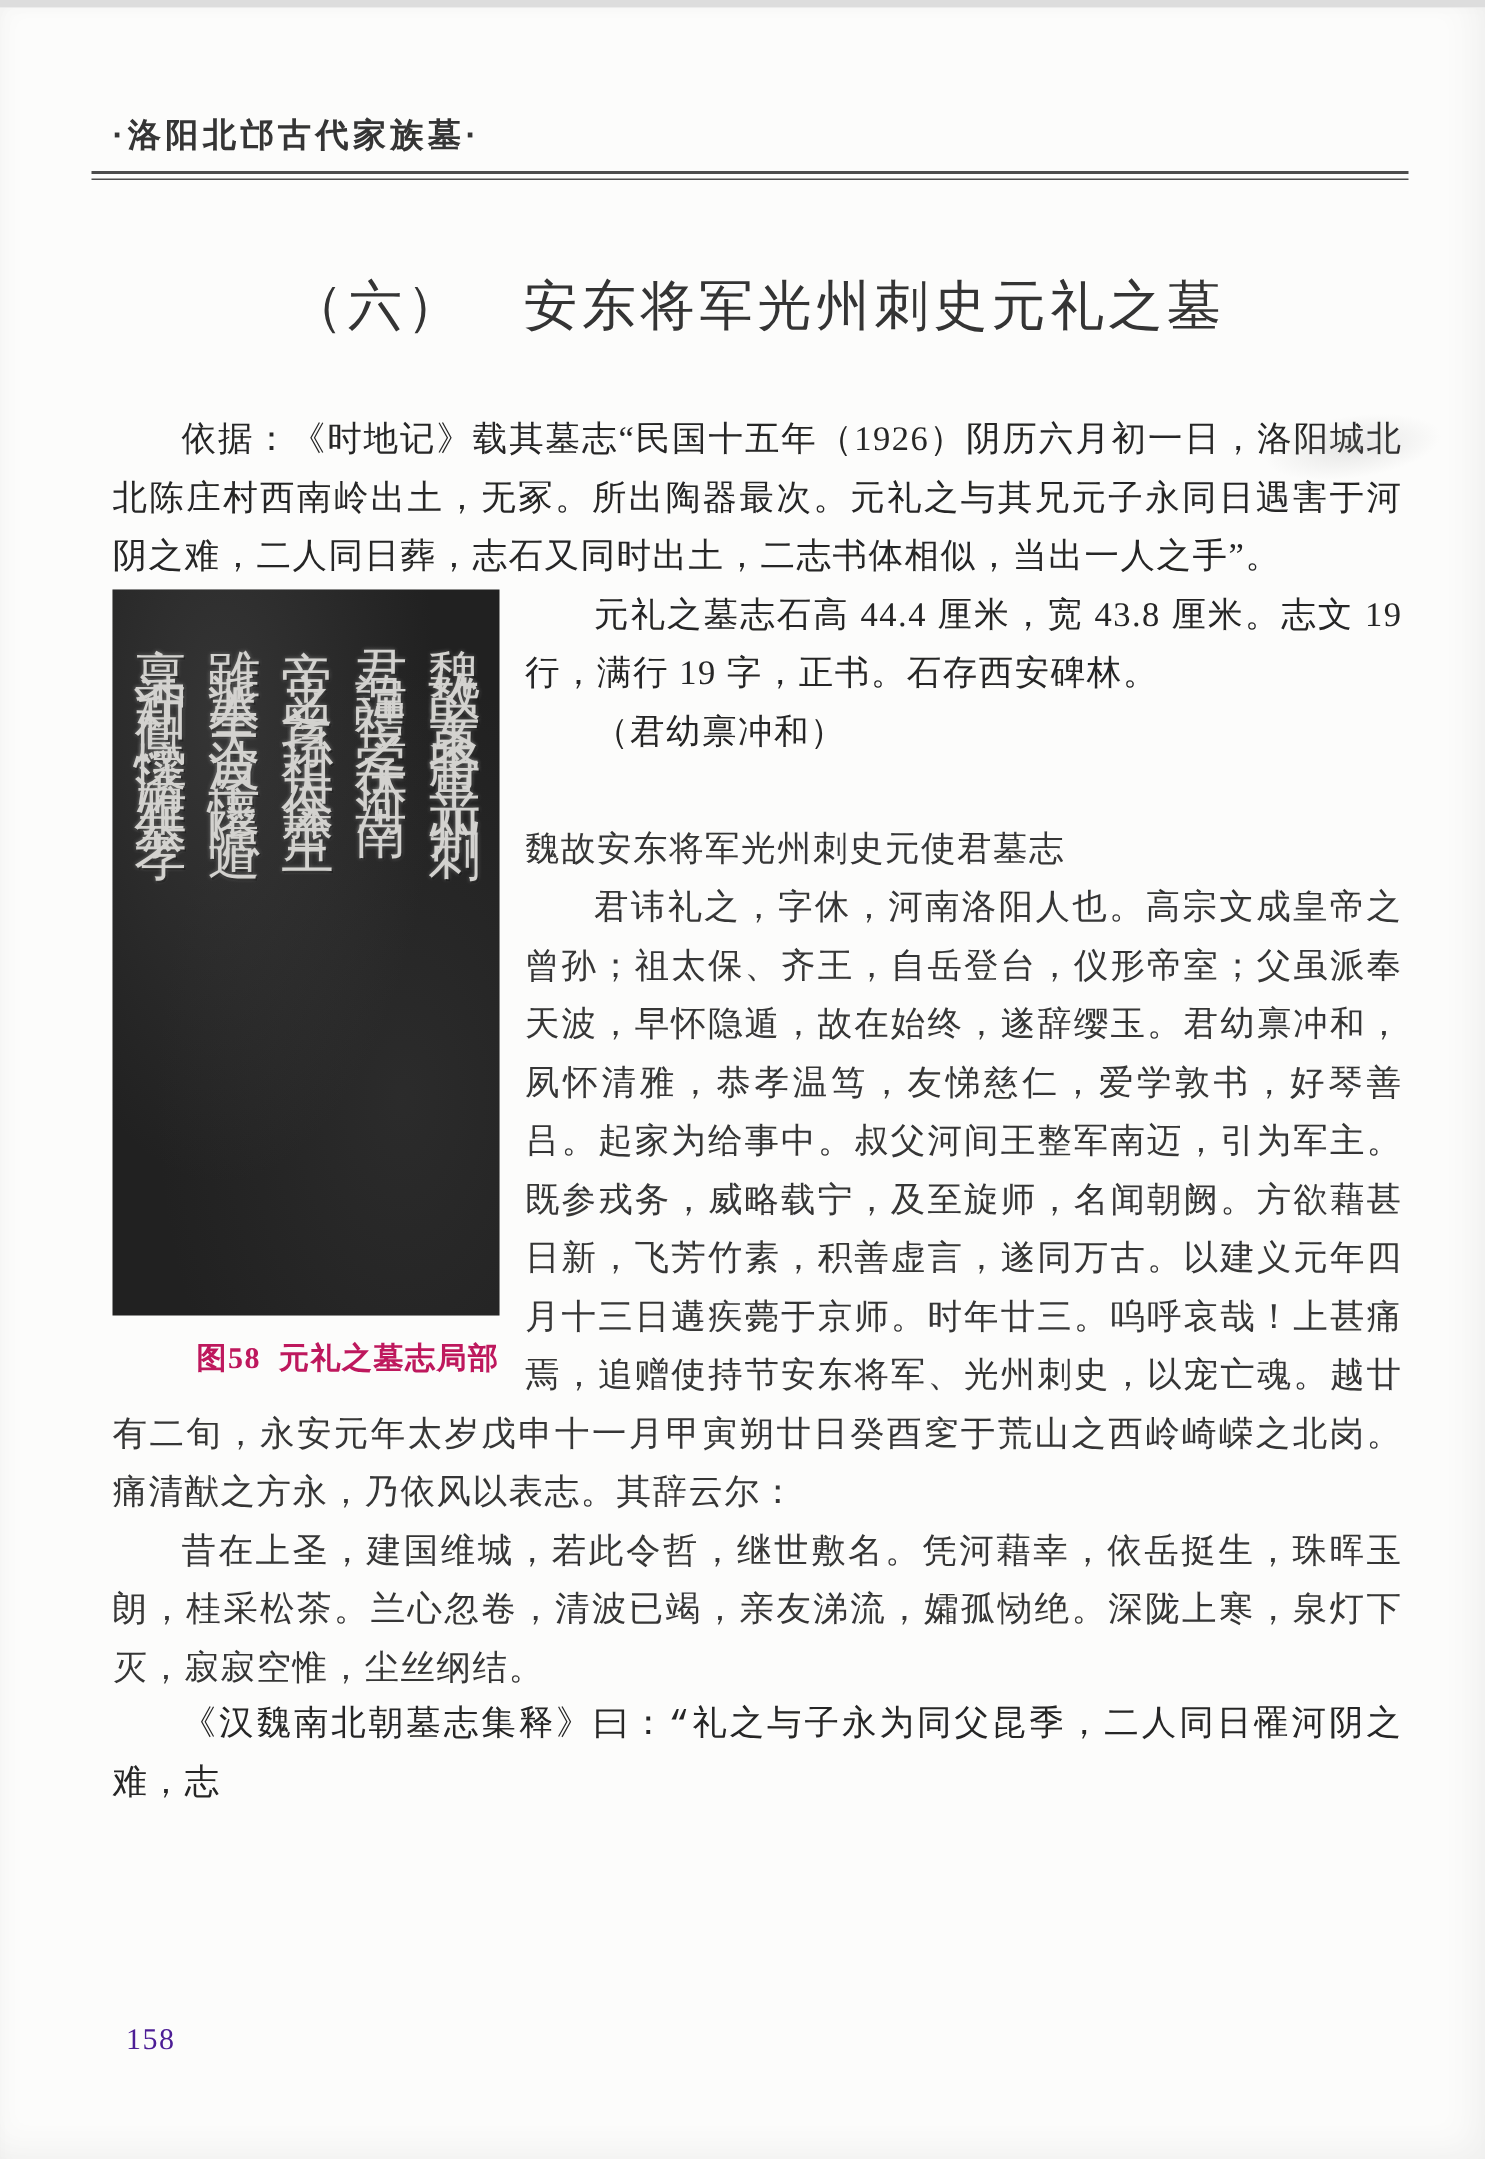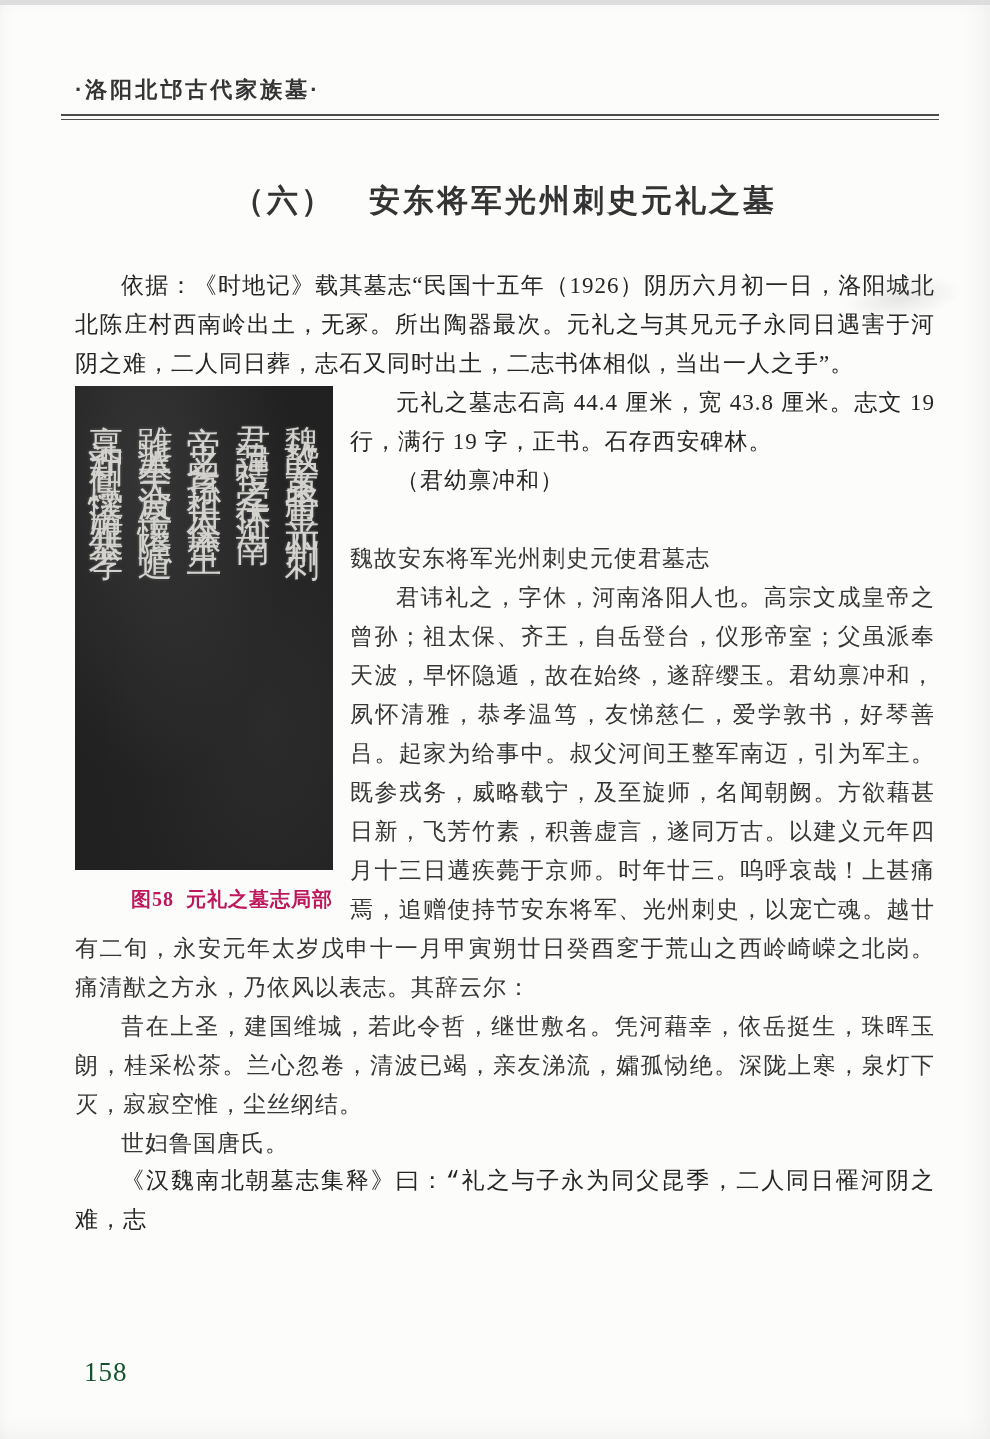--- a/index.html
+++ b/index.html
@@ -30,21 +30,21 @@
     font-weight:bold; font-size:22px; letter-spacing:3px; color:#353535;
   }
   .rule {
     margin:9px -4px 0 -14px; height:3px;
     border-top:2px solid #4c4c4c; border-bottom:1px solid #4c4c4c;
   }
 
   h1.page-title {
     margin:60px 0 0 0; text-align:center;
     font-family:"Liberation Sans", sans-serif;
-    font-weight:bold; font-size:31px; letter-spacing:3px; color:#343434;
+    font-weight:normal; font-size:36px; letter-spacing:3px; color:#343434;
   }
 
   .content {
     margin-top:44px;
     font-size:23px; line-height:39px; letter-spacing:1px;
     text-align:justify; color:#262626;
   }
   .content p { margin:0; }
   .indent { text-indent:2em; }
   .gap-after { margin-bottom:39px !important; }
@@ -67,22 +67,22 @@
     text-shadow:0 0 3px rgba(230,230,225,0.38), 1px 1px 0 rgba(0,0,0,0.4);
   }
   .rubbing .col { margin:0; }
   figcaption {
     margin-top:10px; text-align:right;
     font-weight:bold; font-size:20px; letter-spacing:1px; color:#be185d;
   }
   figcaption .cap-label { margin-right:12px; }
 
   .page-number {
-    position:absolute; left:84px; bottom:56px;
-    font-size:27px; letter-spacing:1px; color:#14532d;
+    position:absolute; left:84px; bottom:72px;
+    font-size:20px; letter-spacing:1px; color:#4c1d95;
   }
 </style>
 </head>
 <body>
 
 <div class="page">
 
   <div class="smudge"></div>
 
   <header>
@@ -108,20 +108,19 @@
         <span class="cap-label">图58</span><span>元礼之墓志局部</span>
       </figcaption>
     </figure>
 
     <p class="indent">元礼之墓志石高 44.4 厘米，宽 43.8 厘米。志文 19 行，满行 19 字，正书。石存西安碑林。</p>
     <p class="indent gap-after">（君幼禀冲和）</p>
 
     <p class="kai">魏故安东将军光州刺史元使君墓志</p>
     <p class="kai indent">君讳礼之，字休，河南洛阳人也。高宗文成皇帝之曾孙；祖太保、齐王，自岳登台，仪形帝室；父虽派奉天波，早怀隐遁，故在始终，遂辞缨玉。君幼禀冲和，夙怀清雅，恭孝温笃，友悌慈仁，爱学敦书，好琴善吕。起家为给事中。叔父河间王整军南迈，引为军主。既参戎务，威略载宁，及至旋师，名闻朝阙。方欲藉甚日新，飞芳竹素，积善虚言，遂同万古。以建义元年四月十三日遘疾薨于京师。时年廿三。呜呼哀哉！上甚痛焉，追赠使持节安东将军、光州刺史，以宠亡魂。越廿有二旬，永安元年太岁戊申十一月甲寅朔廿日癸酉窆于荒山之西岭崎嵘之北岗。痛清猷之方永，乃依风以表志。其辞云尔：</p>
     <p class="kai indent">昔在上圣，建国维城，若此令哲，继世敷名。凭河藉幸，依岳挺生，珠晖玉朗，桂采松茶。兰心忽卷，清波已竭，亲友涕流，孀孤恸绝。深陇上寒，泉灯下灭，寂寂空惟，尘丝纲结。</p>
-    <p class="kai indent">世妇鲁国唐氏。</p>
 
     <p class="indent citation">《汉魏南北朝墓志集释》曰：“礼之与子永为同父昆季，二人同日罹河阴之难，志</p>
   </div>
 
   <div class="page-number">158</div>
 
 </div>
 
 </body></html>

